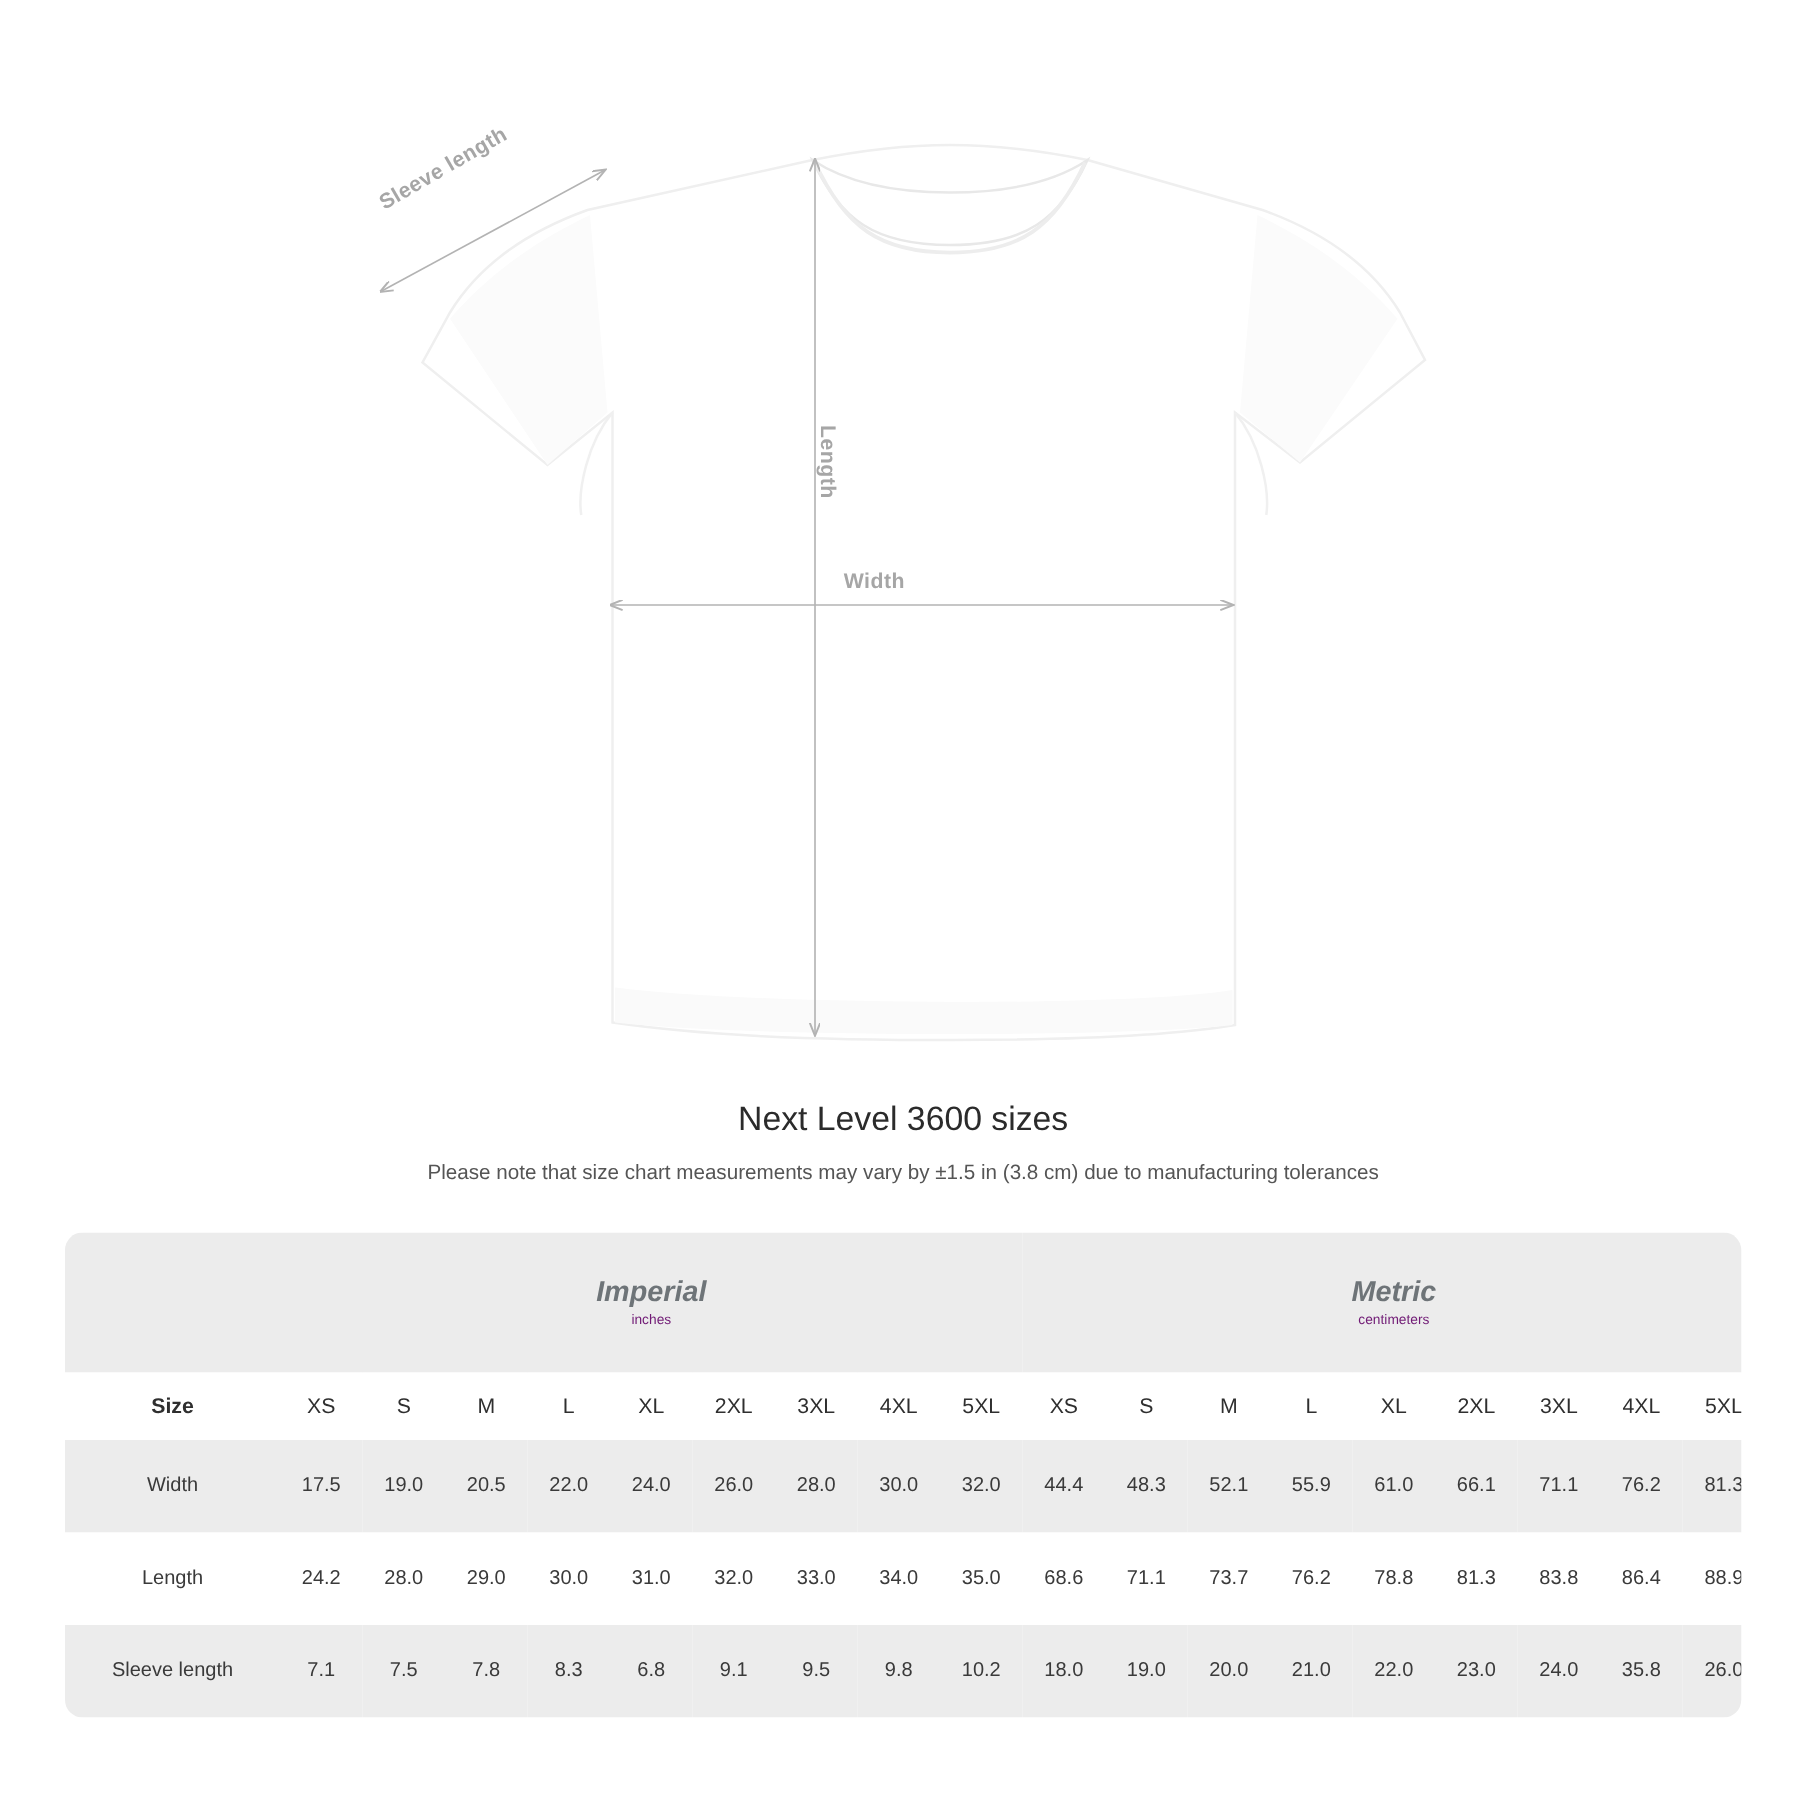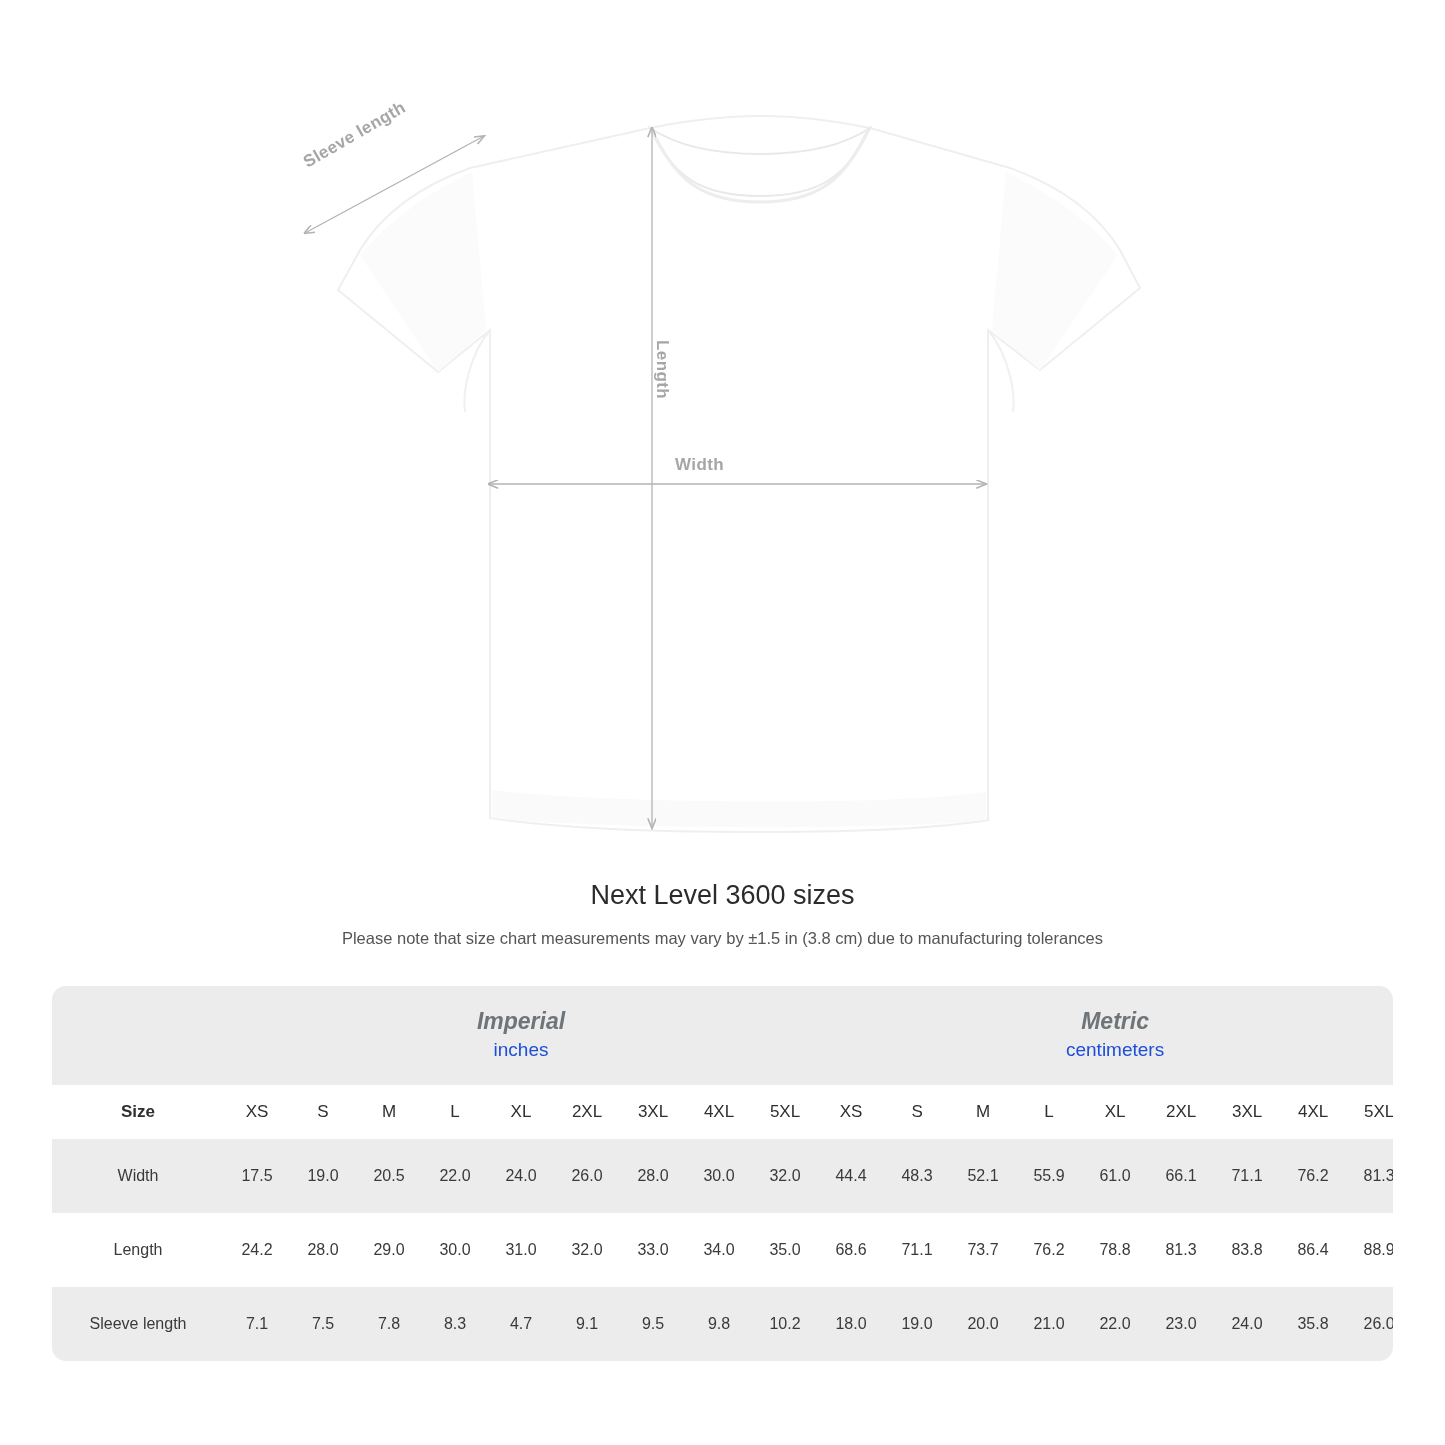--- a/index.html
+++ b/index.html
@@ -86,34 +86,34 @@
     table-layout: fixed;
   }
   table.size-table td, table.size-table th {
     text-align: center;
     font-size: 16px;
     color: #3a3a3a;
     padding: 0;
     font-weight: normal;
   }
   .unit-head {
-    height: 99px;
+    height: 112px;
     background: #ececec;
     vertical-align: middle;
   }
   .unit-head .unit-name {
     font-size: 23px;
     font-style: italic;
     font-weight: bold;
     color: #6e7478;
     line-height: 1.25;
   }
   .unit-head .unit-sub {
-    font-size: 19px;
-    color: #1d4ed8;
+    font-size: 11px;
+    color: #701a75;
     line-height: 1.5;
   }
   tr.row-size td {
     height: 54px;
     background: #ffffff;
     font-weight: bold;
     font-size: 17px;
     color: #2f2f2f;
   }
   tr.row-width td {
@@ -308,21 +308,21 @@
           <td class="val">86.4</td>
           <td class="val">88.9</td>
         </tr>
 
         <tr class="row-sleeve">
           <td class="row-head">Sleeve length</td>
           <td class="val">7.1</td>
           <td class="val">7.5</td>
           <td class="val">7.8</td>
           <td class="val">8.3</td>
-          <td class="val">4.7</td>
+          <td class="val">6.8</td>
           <td class="val">9.1</td>
           <td class="val">9.5</td>
           <td class="val">9.8</td>
           <td class="val">10.2</td>
           <td class="val">18.0</td>
           <td class="val">19.0</td>
           <td class="val">20.0</td>
           <td class="val">21.0</td>
           <td class="val">22.0</td>
           <td class="val">23.0</td>

